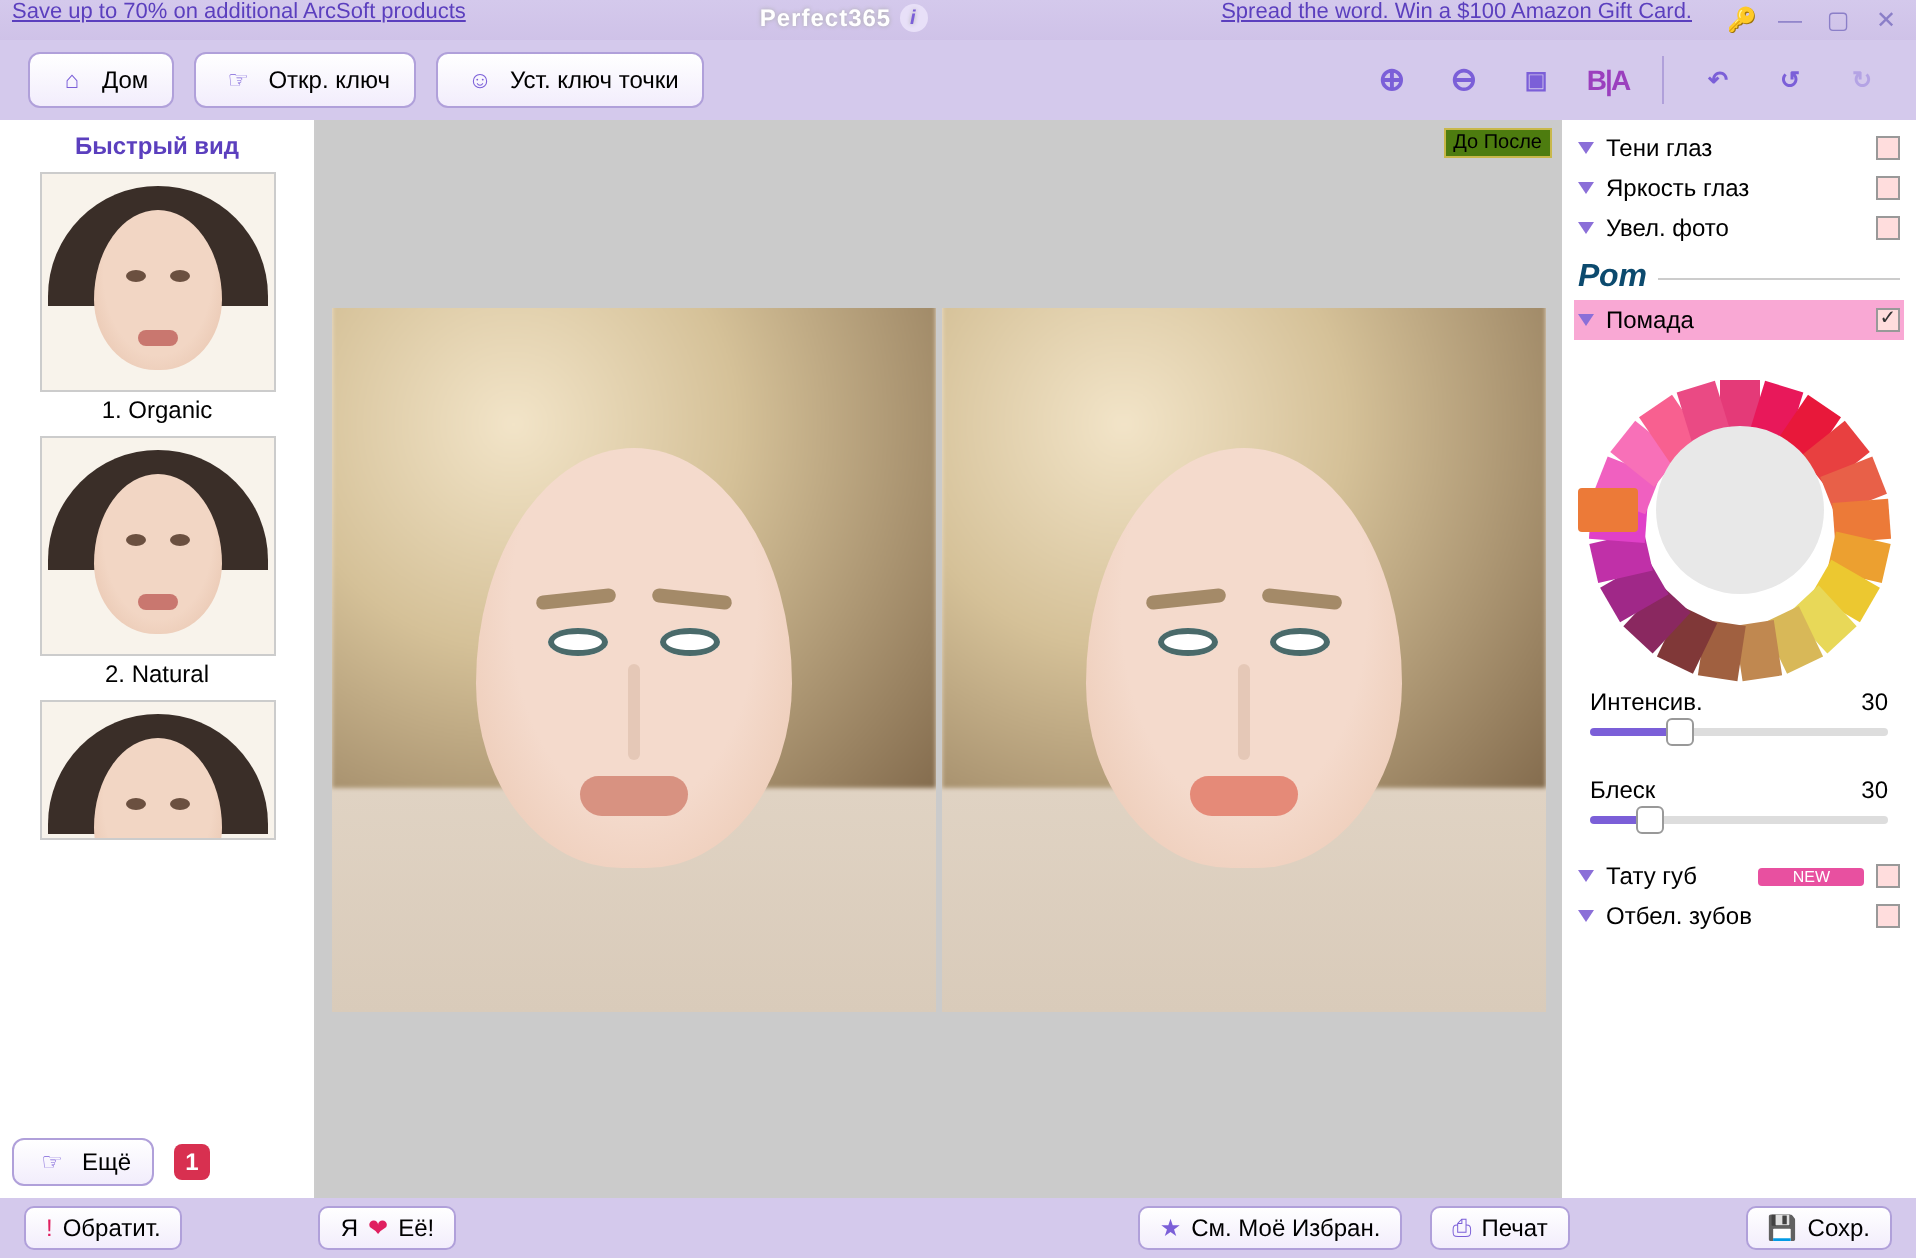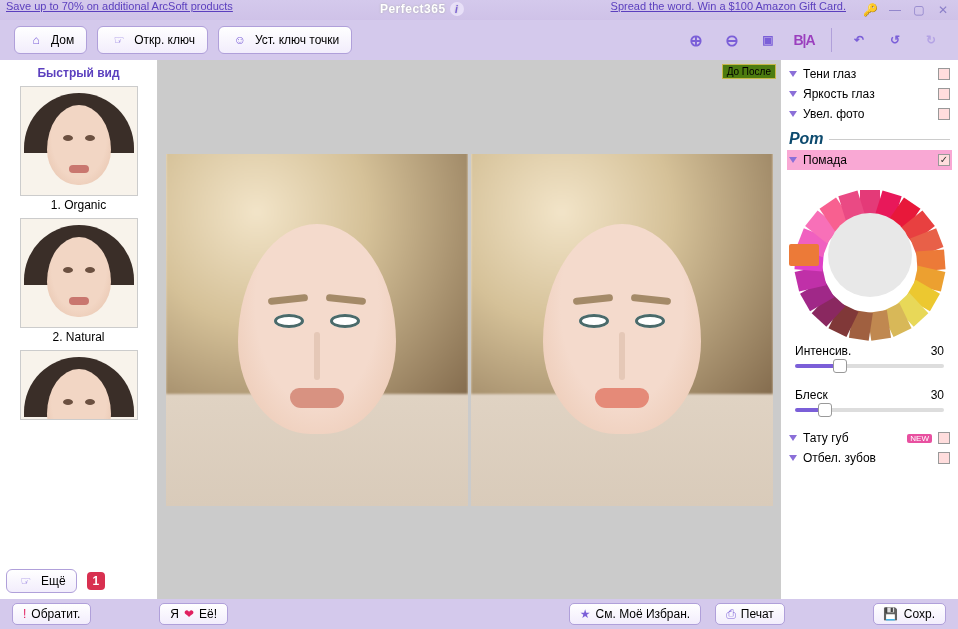--- a/index.html
+++ b/index.html
@@ -55,21 +55,21 @@
   .cat { color: #0c4a6e; font-weight: bold; font-size: 16px; padding: 6px 2px 2px; display:flex; align-items:center; gap:6px;font-style:italic;}
   .cat::after { content:""; flex:1; height:1px; background:#ccc; }
   .colorwheel { width: 150px; height: 150px; border-radius: 50%; margin: 10px auto; position: relative; background:#fff; }
   .colorwheel .seg { position:absolute; left:50%; top:50%; width:75px; height:20px; transform-origin:0 50%; }
   .colorwheel .center { position:absolute; left:50%; top:50%; width:84px; height:84px; background:#E8E8E8; border-radius:50%; transform:translate(-50%,-50%);}
   .colorwheel .sel { position:absolute; width:30px; height:22px; border-radius:2px; left:-6px; top:64px; }
   .slider-block { padding: 4px 8px; }
   .slider-head { display:flex; justify-content:space-between; font-size:12px; color:#000; }
   .slider-track { height:4px; background:linear-gradient(to right,#7B5FD8,#7B5FD8 30%,#ddd 30%); border-radius:2px; margin:6px 0 12px; position:relative;}
   .slider-track .thumbS { position:absolute; top:-5px; width:14px; height:14px; background:#fff; border:1px solid #999; border-radius:3px;}
-  .new-badge { background:#E850A0; color:#fff; font-size:8px; padding:0 3px; border-radius:2px; }
+  .new-badge { background:#E850A0; color:#fff; font-size:8px; padding:0 17px; border-radius:2px; }
   .statusbar { height: 30px; background: #D4C9EC; display: flex; align-items: center; padding: 0 12px; gap: 14px; }
   .sbtn { display:inline-flex; align-items:center; gap:5px; background: linear-gradient(#fff,#F2EDFC); border:1px solid #B0A0DA; border-radius:5px; padding:3px 10px; height:22px; cursor:pointer; font-size:12px;}
   .sbtn .ico { color:#7B5FD8; }
   .heart { color:#E02060; }
   .save-ico { color:#3B7BD8; }
 </style>
 </head>
 <body>
 
 <div class="titlebar">

